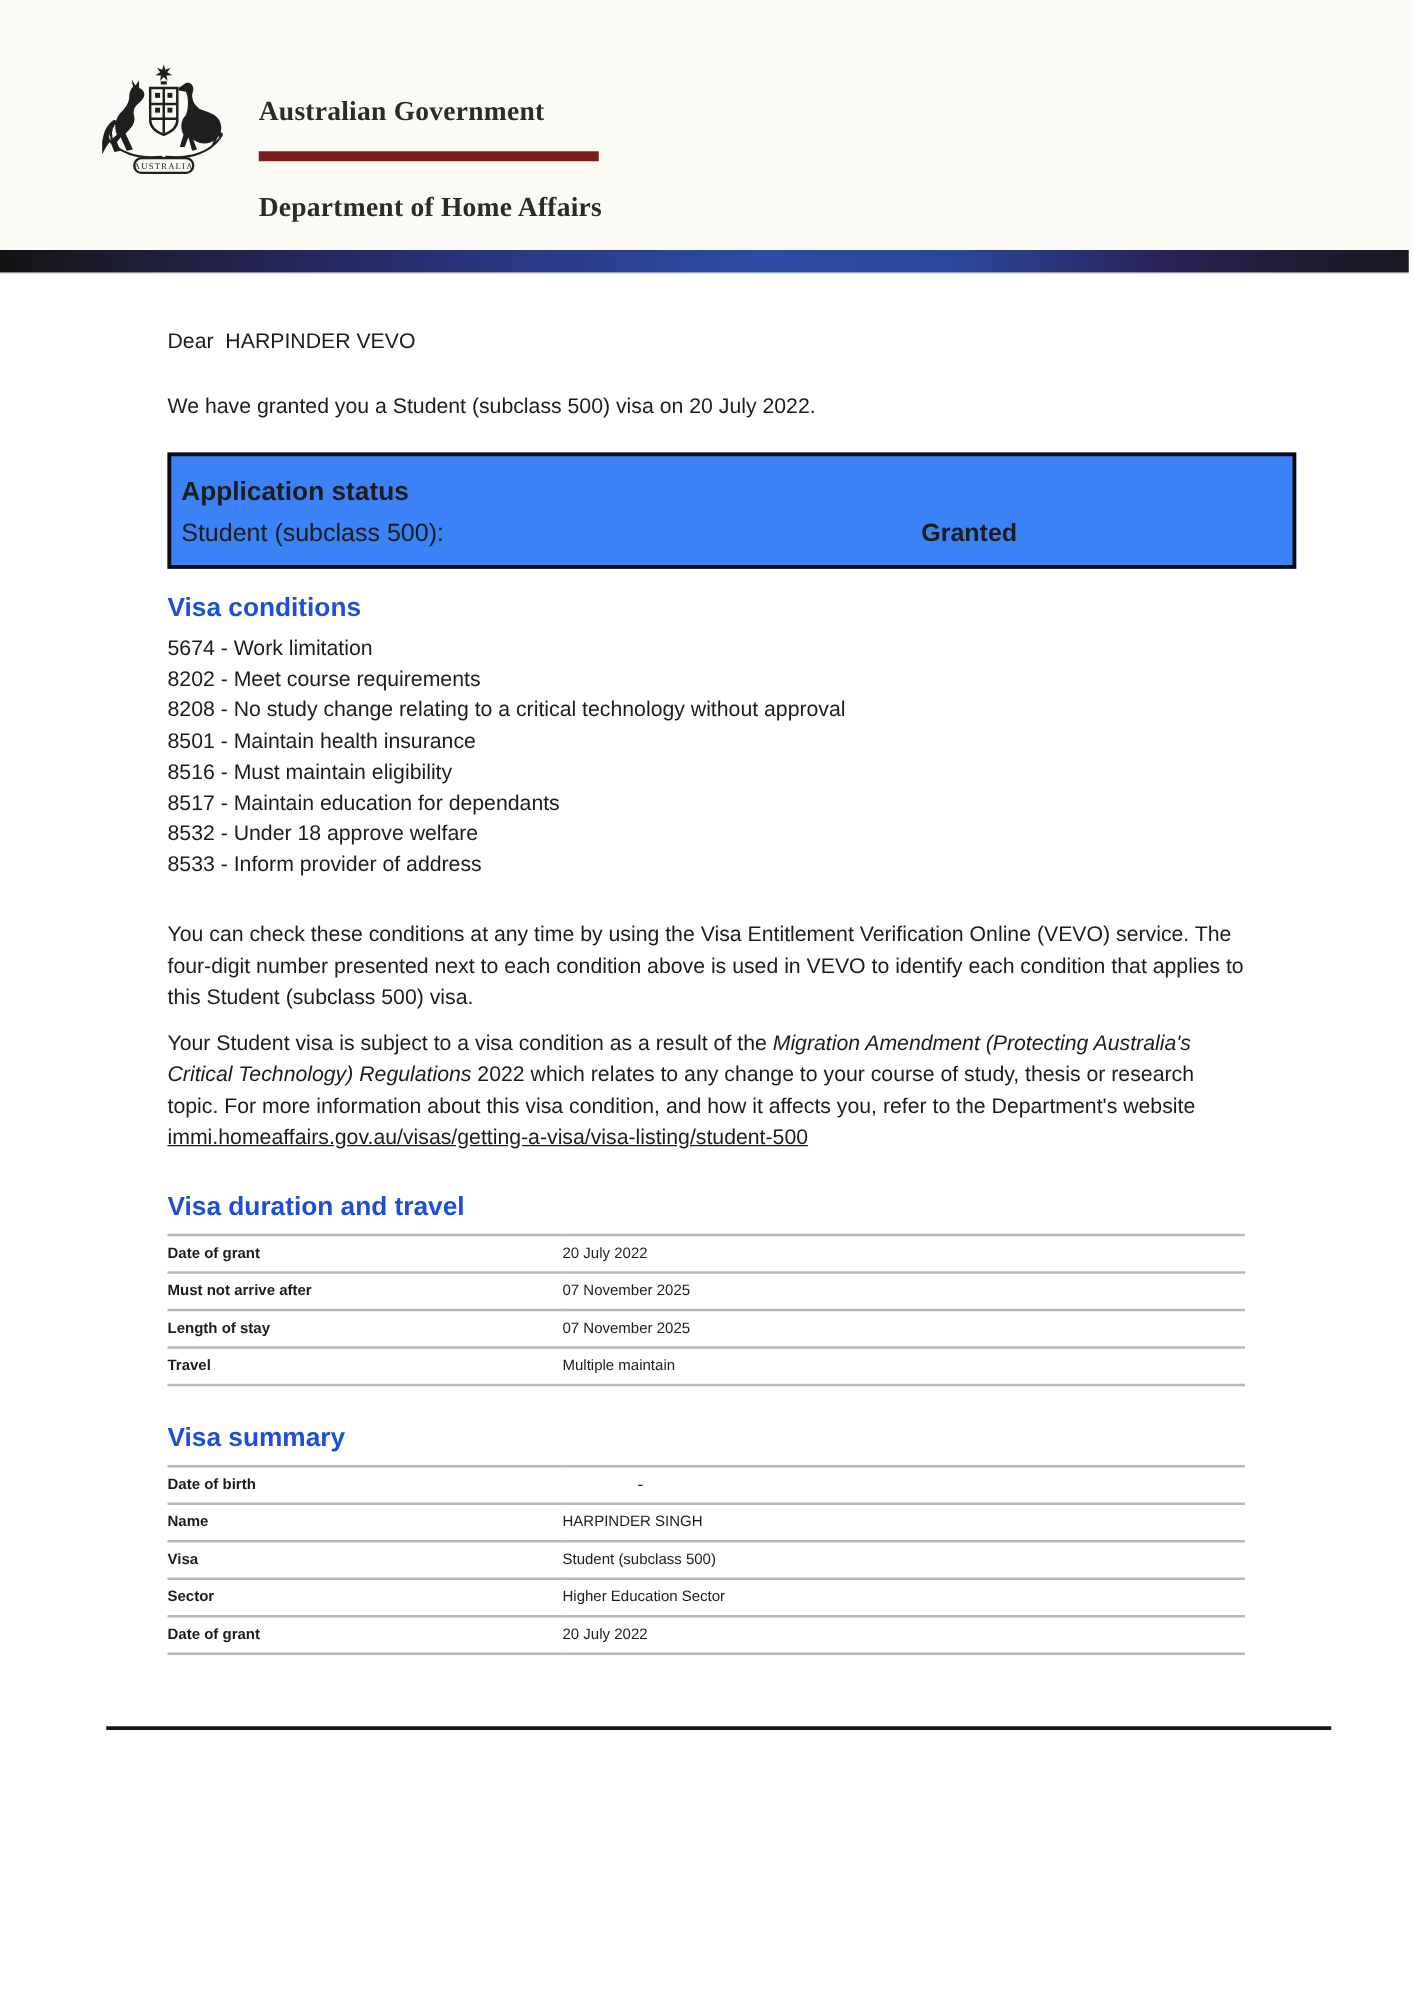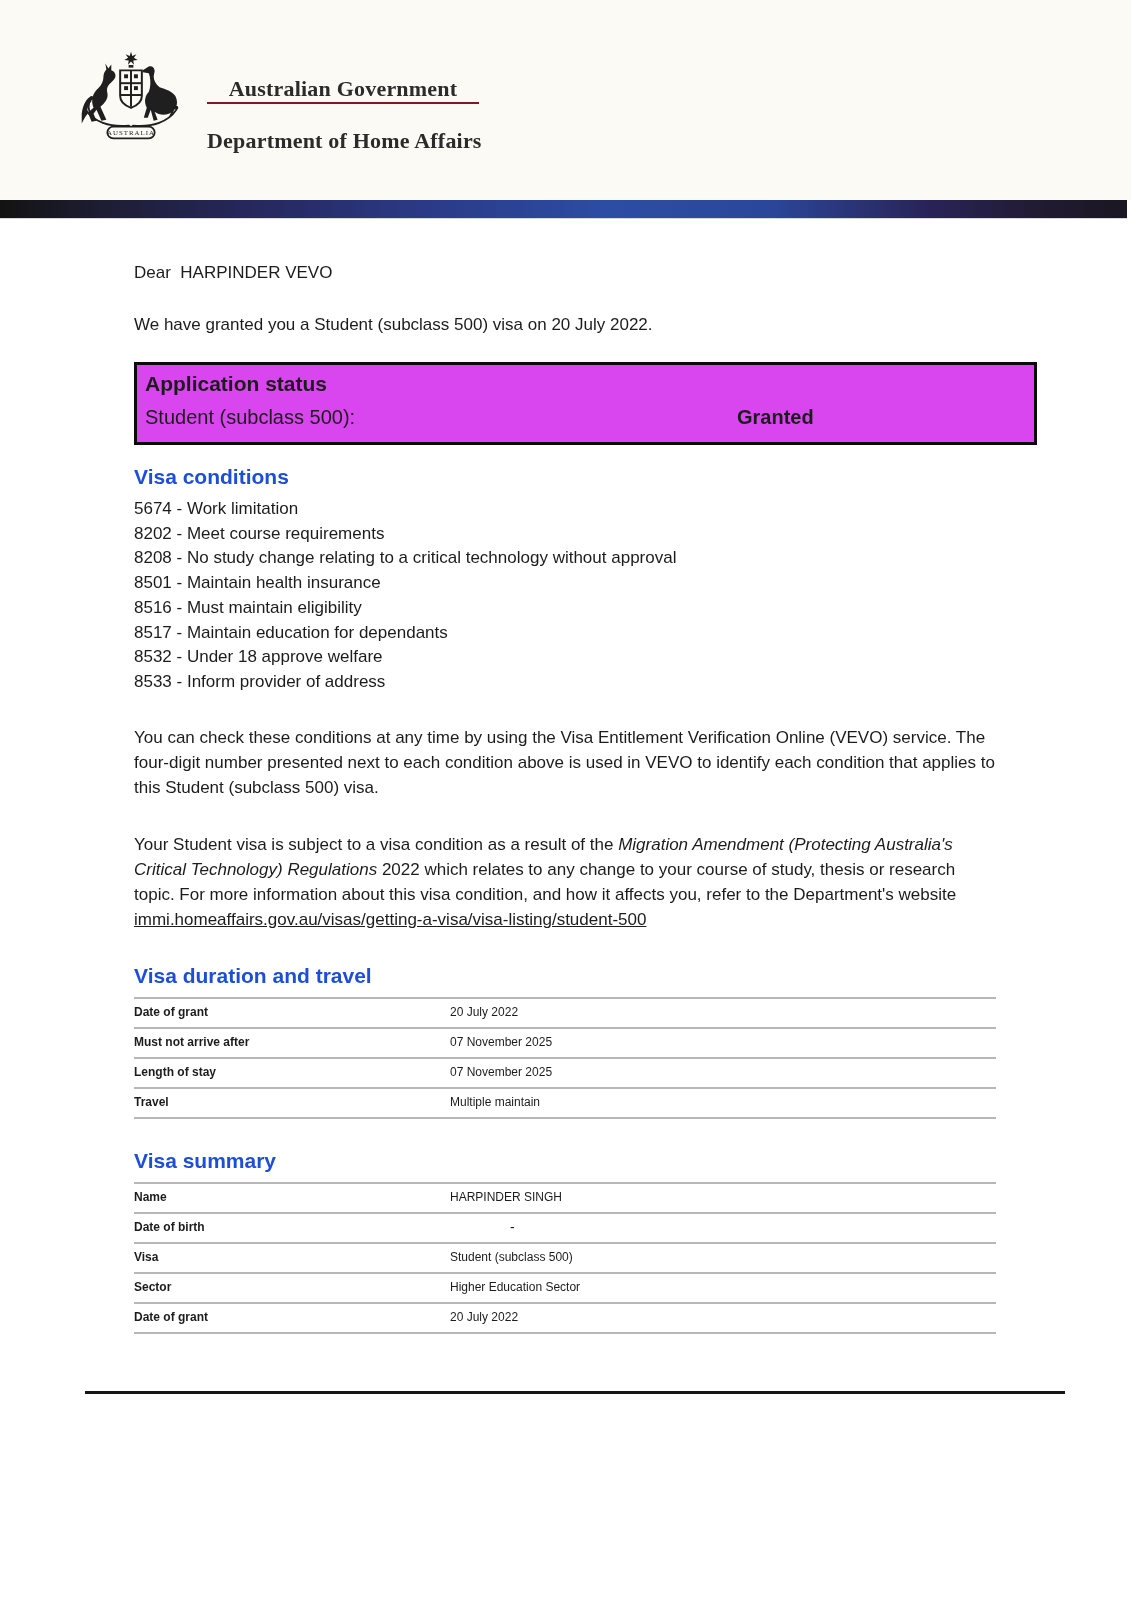--- a/index.html
+++ b/index.html
@@ -28,23 +28,22 @@
     position: absolute;
     left: 207px; top: 76px;
     font-family: "Liberation Serif", "DejaVu Serif", serif;
     color: #2b2b2b;
   }
   .gov-line {
     font-size: 22px;
     font-weight: bold;
     letter-spacing: 0.2px;
     width: 272px;
-    border-bottom: 2px solid #7f1d1d;
-    padding-bottom: 0;
-    text-align: center;
+    border-bottom: 8px solid #7f1d1d;
+    padding-bottom: 19px;
   }
   .dept-line {
     font-size: 22px;
     font-weight: bold;
     letter-spacing: 0.2px;
     padding-top: 24px;
     white-space: nowrap;
   }
 
   
@@ -65,41 +64,41 @@
     line-height: 25px;
   }
   .pre { white-space: pre-wrap; }
   .p-dear { margin-top: 42px; }
   .p-intro { margin-top: 27px; }
 
   .status-box {
     margin-top: 25px;
     width: 903px;
     border: 3px solid #0a0a0a;
-    padding: 5px 10px 13px 8px;
-    background: #d946ef;
+    padding: 15px 10px 13px 8px;
+    background: #3b82f6;
   }
   .status-title { font-size: 21px; font-weight: bold; line-height: 27px; }
   .status-row { display: flex; font-size: 20px; margin-top: 8px; line-height: 24px; }
   .status-row .label { width: 592px; flex: none; }
   .status-row .value { font-weight: bold; }
 
   h2.section {
     font-size: 21px;
     font-weight: bold;
     line-height: 26px;
     color: #1d4ed8;
   }
   .h-conditions { margin-top: 19px; }
   .conditions-list { list-style: none; margin-top: 7px; }
   .conditions-list li { line-height: 24.7px; }
 
   .p-explain { margin-top: 26px; }
   .p-vevo { margin-top: 30px; }
-  .p-migration { margin-top: 32px; }
+  .p-migration { margin-top: 12px; }
   .p-migration .italic { font-style: italic; }
   .p-migration .link {
     text-decoration: underline;
     color: #1c1c1c;
     overflow-wrap: break-word;
     cursor: pointer;
   }
 
   .h-duration { margin-top: 31px; }
   .h-summary { margin-top: 29px; }
@@ -248,28 +247,28 @@
       <td class="k">Travel</td>
       <td>Multiple maintain</td>
     </tr>
   </tbody>
     </table>
 
   <h2 class="section h-summary">Visa summary</h2>
   <table class="kv">
     <tbody>
         <tr>
+      <td class="k">Date of birth</td>
+      <td class="dob">-</td>
+    </tr>
+    <tr>
       <td class="k">Name</td>
       <td>HARPINDER SINGH</td>
     </tr>
     <tr>
-      <td class="k">Date of birth</td>
-      <td class="dob">-</td>
-    </tr>
-    <tr>
       <td class="k">Visa</td>
       <td>Student (subclass 500)</td>
     </tr>
     <tr>
       <td class="k">Sector</td>
       <td>Higher Education Sector</td>
     </tr>
     <tr>
       <td class="k">Date of grant</td>
       <td>20 July 2022</td>

